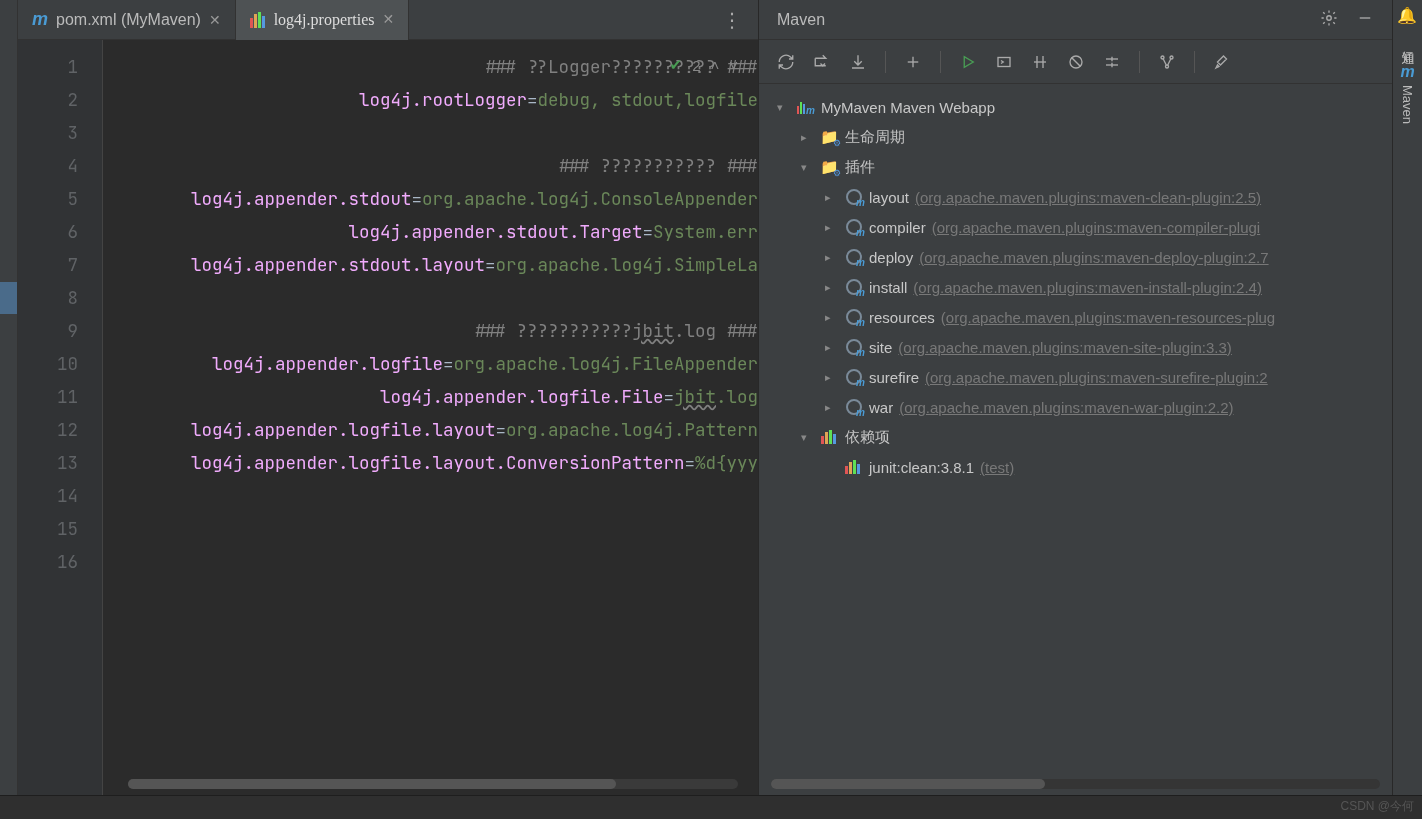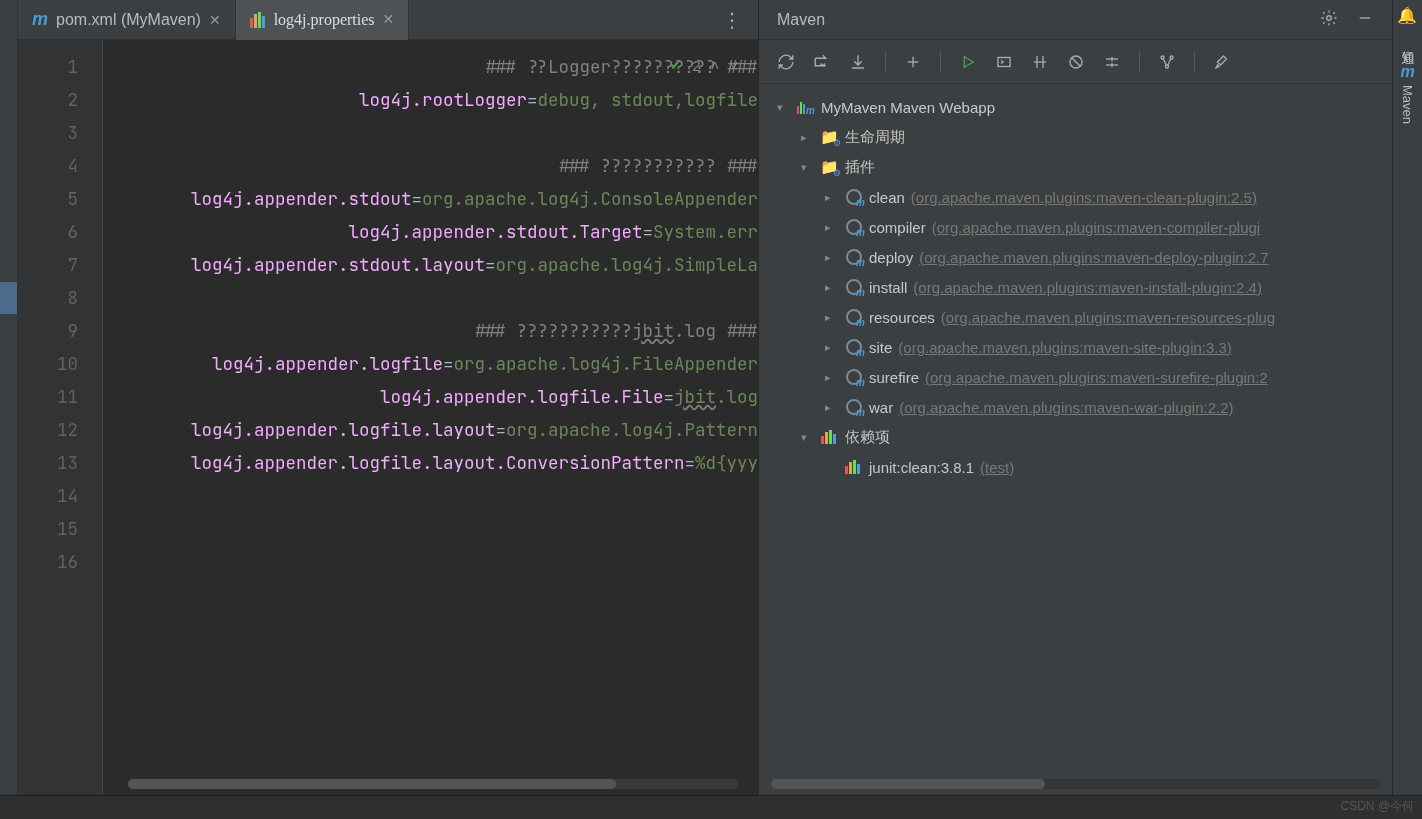--- a/index.html
+++ b/index.html
@@ -246,21 +246,21 @@
           <span>插件</span>
         </div>
         <div class="tree-row">
           <span class="indent" style="width:48px"></span>
           <span class="chev">▸</span>
           <span class="tree-icon">
             <span class="icon-gear-ring">
               <span class="m">m</span>
             </span>
           </span>
-          <span class="plugin-name">clean</span> 
+          <span class="plugin-name">layout</span> 
           <span class="plugin-desc">(org.apache.maven.plugins:maven-clean-plugin:2.5)</span>
         </div>
         <div class="tree-row">
           <span class="indent" style="width:48px"></span>
           <span class="chev">▸</span>
           <span class="tree-icon">
             <span class="icon-gear-ring">
               <span class="m">m</span>
             </span>
           </span>

